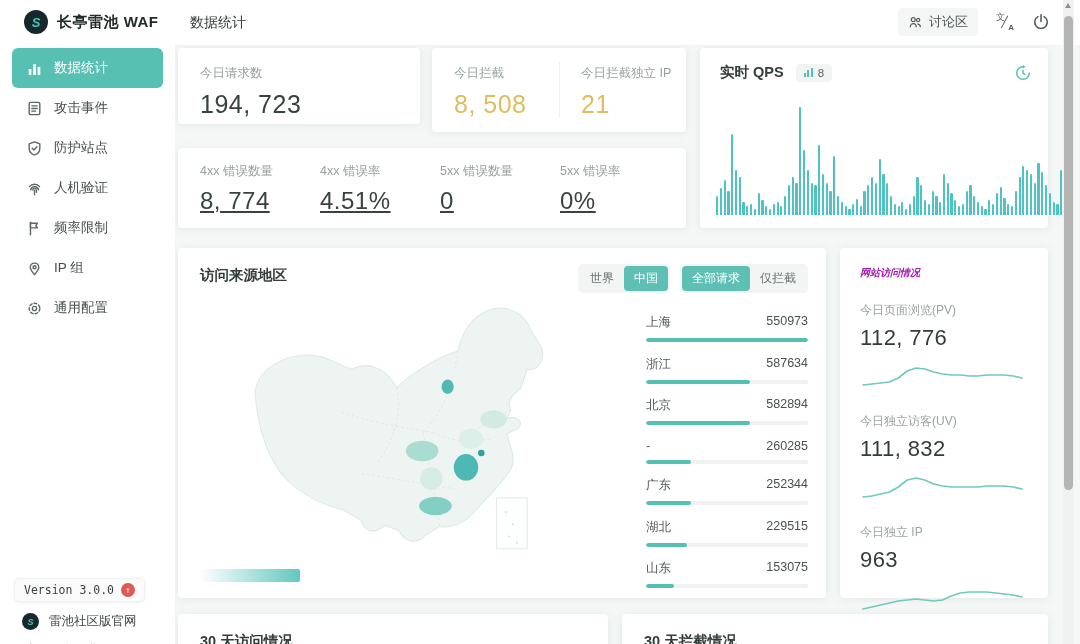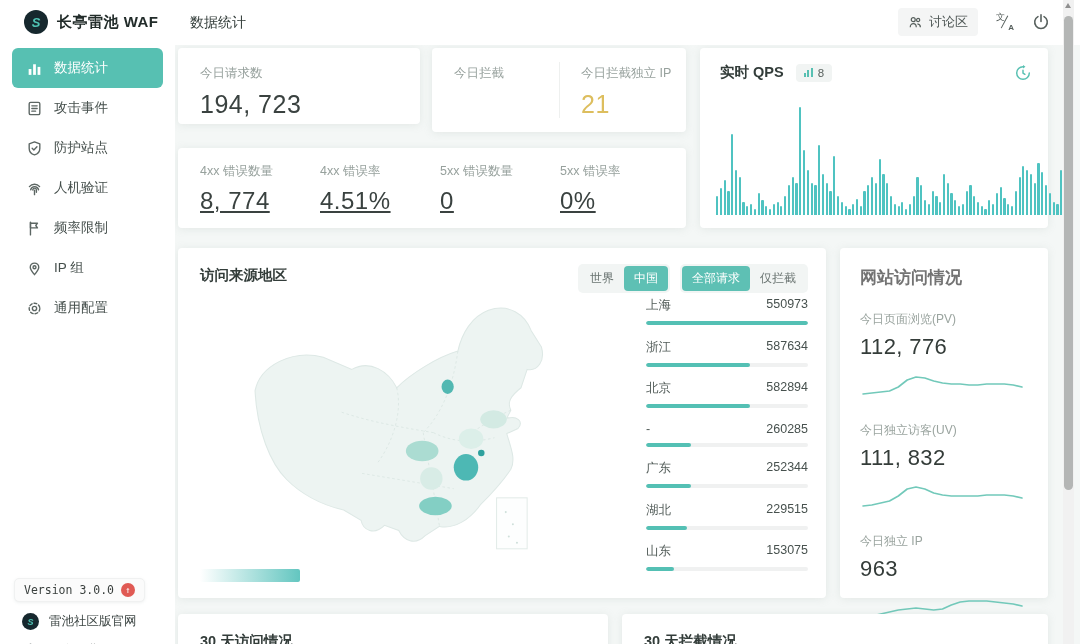--- a/index.html
+++ b/index.html
@@ -62,29 +62,29 @@
 
   .card-map { left:178px; top:248px; width:648px; height:350px; }
   .map-title { position:absolute; left:22px; top:18px; font-size:14.5px; font-weight:bold; color:#333d3a; }
   .map-toggles { position:absolute; right:18px; top:16px; display:flex; gap:10px; }
   .seg { display:flex; background:#f2f5f4; border-radius:5px; padding:2px; }
   .seg .opt { font-size:12px; color:#6a7471; padding:4px 10px; border-radius:4px; cursor:pointer; white-space:nowrap; }
   .seg .opt.on { background:#5ec0b4; color:#ffffff; }
   .map-legend { position:absolute; left:22px; bottom:16px; width:100px; height:13px; border-radius:2px; background:linear-gradient(to right,#ffffff,#63c6c0); }
   .map-svg { position:absolute; left:20px; top:46px; }
 
-  .region-list { position:absolute; right:18px; top:49px; width:162px;text-align:right; }
+  .region-list { position:absolute; right:18px; top:66px; width:162px;text-align:right; }
   .region-row { margin-bottom:13.5px; }
   .region-line { display:flex; justify-content:space-between; font-size:12.5px; color:#525c59; margin-bottom:7px; }
   .region-line .rv { color:#47514e; }
   .region-bar { height:4px; border-radius:2px; background:#f0f1f1; overflow:hidden; }
   .region-bar i { display:block; height:4px; border-radius:2px; background:#54c0b4; }
 
   .card-site { left:840px; top:248px; width:208px; height:350px; padding:18px 20px 0 20px; }
-  .site-title { font-size:17px; font-weight:bold; color:#737373; }
+  .site-title { font-size:10px; font-weight:bold; color:#a21caf;font-style:italic; }
   .metric { margin-top:22px; }
   .metric .m-label { font-size:12px; color:#9aa49f; }
   .metric .m-value { font-size:22px; color:#343c39; margin-top:6px; letter-spacing:.4px; }
   .metric svg { margin-top:4px; display:block; }
 
   .card-bleft { left:178px; top:614px; width:430px; height:80px; padding:18px 0 0 22px; }
   .card-bright { left:622px; top:614px; width:426px; height:80px; padding:18px 0 0 22px; }
   .bottom-title { font-size:14.5px; font-weight:bold; color:#333d3a; }
 
   
@@ -223,20 +223,21 @@
 </div>
 
 <div class="card card-requests">
   <div class="stat-label">今日请求数</div>
   <div class="stat-value">194, 723</div>
 </div>
 
 <div class="card card-blocks">
   <div class="half">
     <div class="stat-label">今日拦截</div>
+    <div class="stat-value yellow">8, 508</div>
   </div>
   <div class="divider"></div>
   <div class="half">
     <div class="stat-label">今日拦截独立 IP</div>
     <div class="stat-value yellow">21</div>
   </div>
 </div>
 
 <div class="card card-errors" id="error-card">
     <div class="err-col">

